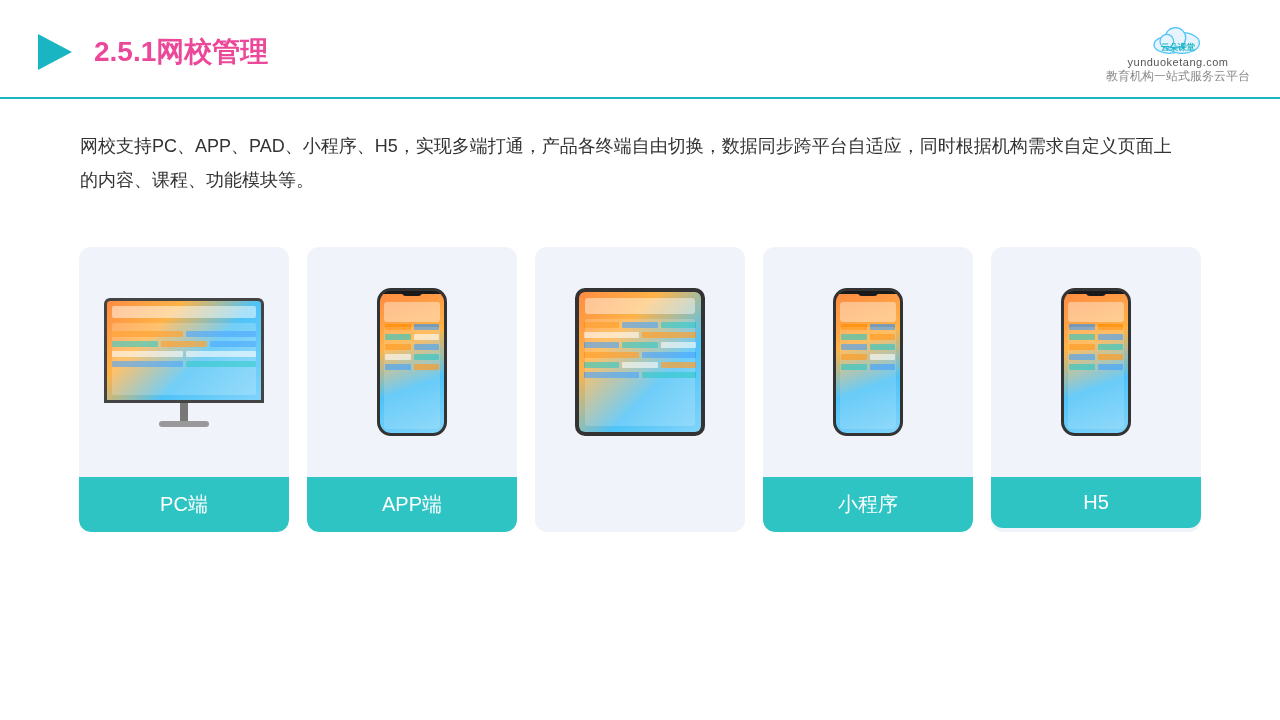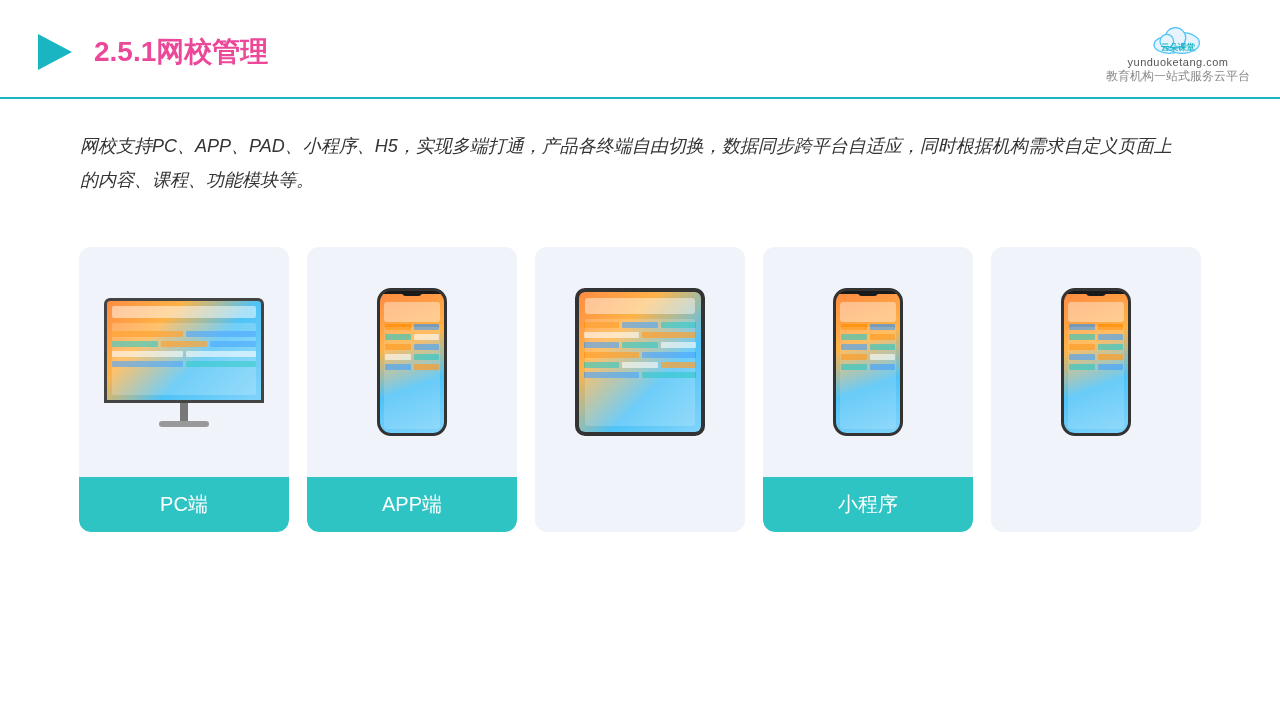--- a/index.html
+++ b/index.html
@@ -53,21 +53,20 @@
       font-size: 12px;
       color: #888;
     }
 
     
     .description {
       padding: 30px 92px 10px 80px;
       font-size: 18px;
       color: #333;
       line-height: 1.9;
-      font-style: italic;
     }
 
     
     .cards-container {
       display: flex;
       justify-content: center;
       gap: 18px;
       padding: 30px 50px 20px 50px;
       margin-top: 10px;
     }
@@ -448,15 +447,16 @@
               <div class="detail-block orange"></div>
             </div>
             <div class="detail-row">
               <div class="detail-block teal"></div>
               <div class="detail-block blue"></div>
             </div>
           </div>
         </div>
       </div>
     </div>
+    <div class="card-label">H5</div>
   </div>
 
 </div>
 
 </body></html>

